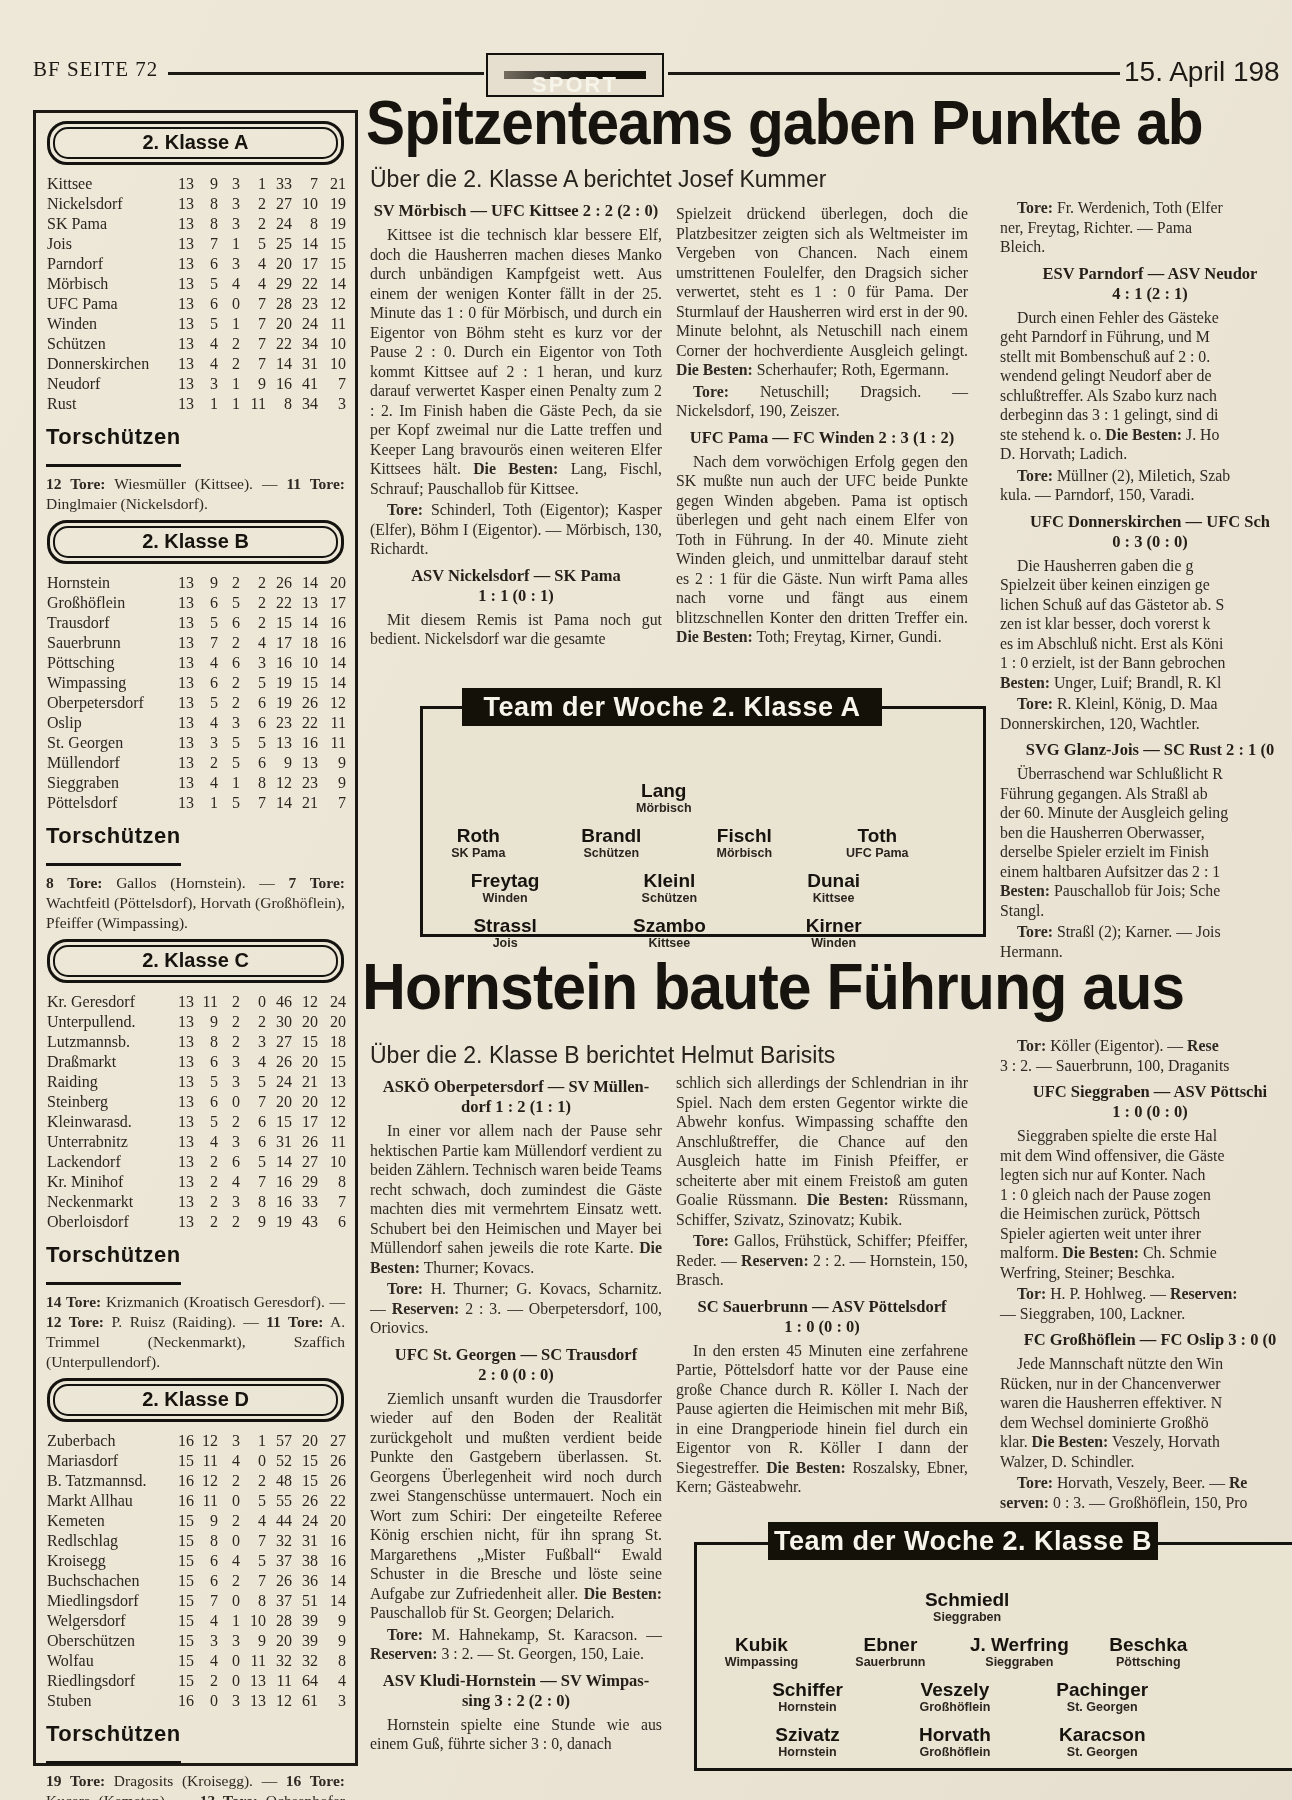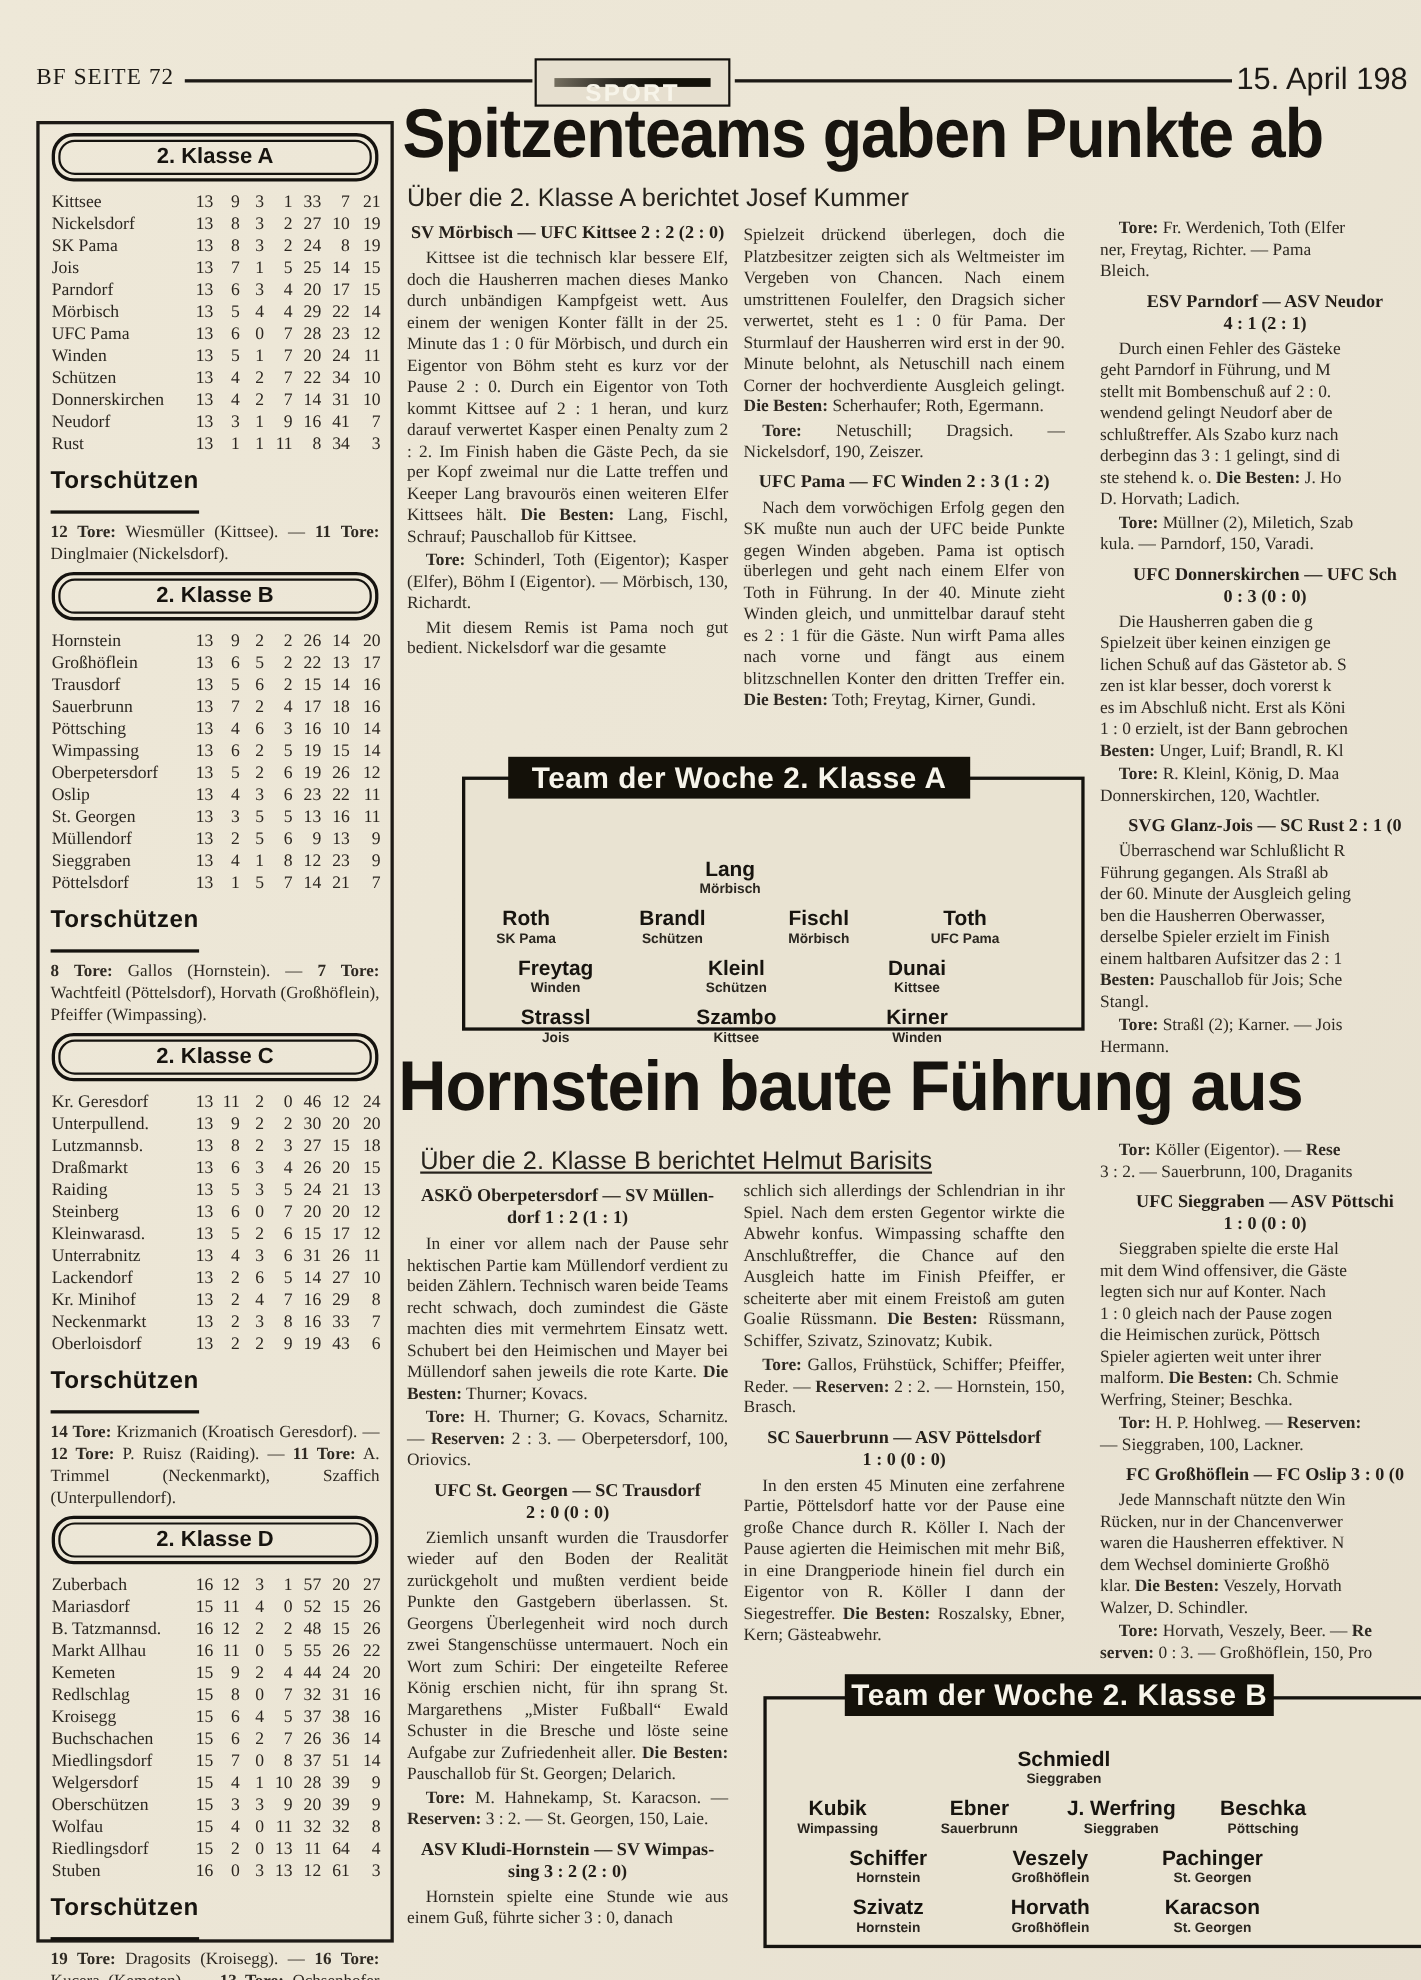--- a/index.html
+++ b/index.html
@@ -44,21 +44,21 @@
         padding-bottom:14px;letter-spacing:.5px;color:#17140f;}
   .scorers{font-size:15.5px;line-height:20px;text-align:justify;margin:0 1px 6px 1px;}
 
   
   .h1{font-family:"Liberation Sans",sans-serif;font-weight:bold;white-space:nowrap;
       color:#17140f;letter-spacing:-1px;transform-origin:left center;}
   .h1-1{left:366px;top:86px;font-size:63px;transform:scaleX(.93);}
   .h1-2{left:362px;top:950px;font-size:64px;transform:scaleX(.95);}
   .sub{font-family:"Liberation Sans",sans-serif;font-size:23px;color:#26221c;white-space:nowrap;}
   .sub1{left:370px;top:166px;}
-  .sub2{left:382px;top:1042px;text-decoration:underline;}
+  .sub2{left:370px;top:1042px;}
   .col{width:292px;font-size:15.8px;line-height:19.5px;text-align:justify;}
   .c11{left:370px;top:194px;}
   .c12{left:676px;top:204px;}
   .c13{left:1000px;top:198px;width:334px;text-align:left;}
   .c21{left:370px;top:1070px;}
   .c22{left:676px;top:1073px;}
   .c23{left:1000px;top:1036px;width:334px;text-align:left;}
   .match-head{text-align:center;font-weight:bold;font-size:16.5px;line-height:20px;
               margin:7px 0 4px 0;color:#241f19;}
   .c13 .match-head,.c23 .match-head{width:300px;}
@@ -622,20 +622,24 @@
     </div>
 
   <div class="abs h1 h1-1">Spitzenteams gaben Punkte ab</div>
   <div class="abs sub sub1">Über die 2. Klasse A berichtet Josef Kummer</div>
   <div class="abs col c11">
       <div class="match-head">
         <div>SV Mörbisch — UFC Kittsee 2 : 2 (2 : 0)</div>
       </div>
       <p><span>Kittsee ist die technisch klar bessere Elf, doch die Hausherren machen dieses Manko durch unbändigen Kampfgeist wett. Aus einem der wenigen Konter fällt in der 25. Minute das 1 : 0 für Mörbisch, und durch ein Eigentor von Böhm steht es kurz vor der Pause 2 : 0. Durch ein Eigentor von Toth kommt Kittsee auf 2 : 1 heran, und kurz darauf verwertet Kasper einen Penalty zum 2 : 2. Im Finish haben die Gäste Pech, da sie per Kopf zweimal nur die Latte treffen und Keeper Lang bravourös einen weiteren Elfer Kittsees hält. </span><span class="b">Die Besten:</span><span> Lang, Fischl, Schrauf; Pauschallob für Kittsee.</span></p>
       <p><span></span><span class="b">Tore:</span><span> Schinderl, Toth (Eigentor); Kasper (Elfer), Böhm I (Eigentor). — Mörbisch, 130, Richardt.</span></p>
+      <div class="match-head">
+        <div>ASV Nickelsdorf — SK Pama</div>
+        <div>1 : 1 (0 : 1)</div>
+      </div>
       <p><span>Mit diesem Remis ist Pama noch gut bedient. Nickelsdorf war die gesamte</span></p>
     </div>
   <div class="abs col c12">
       <p class="nip"><span>Spielzeit drückend überlegen, doch die Platzbesitzer zeigten sich als Weltmeister im Vergeben von Chancen. Nach einem umstrittenen Foulelfer, den Dragsich sicher verwertet, steht es 1 : 0 für Pama. Der Sturmlauf der Hausherren wird erst in der 90. Minute belohnt, als Netuschill nach einem Corner der hochverdiente Ausgleich gelingt. </span><span class="b">Die Besten:</span><span> Scherhaufer; Roth, Egermann.</span></p>
       <p><span></span><span class="b">Tore:</span><span> Netuschill; Dragsich. — Nickelsdorf, 190, Zeiszer.</span></p>
       <div class="match-head">
         <div>UFC Pama — FC Winden 2 : 3 (1 : 2)</div>
       </div>
       <p><span>Nach dem vorwöchigen Erfolg gegen den SK mußte nun auch der UFC beide Punkte gegen Winden abgeben. Pama ist optisch überlegen und geht nach einem Elfer von Toth in Führung. In der 40. Minute zieht Winden gleich, und unmittelbar darauf steht es 2 : 1 für die Gäste. Nun wirft Pama alles nach vorne und fängt aus einem blitzschnellen Konter den dritten Treffer ein. </span><span class="b">Die Besten:</span><span> Toth; Freytag, Kirner, Gundi.</span></p>
     </div>

